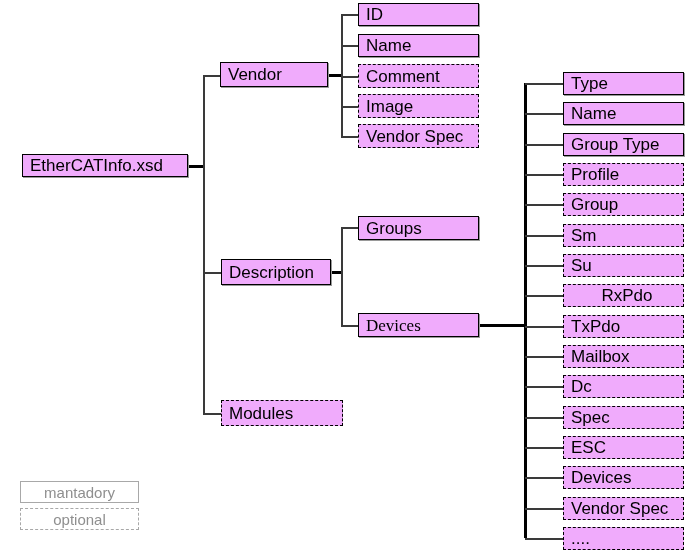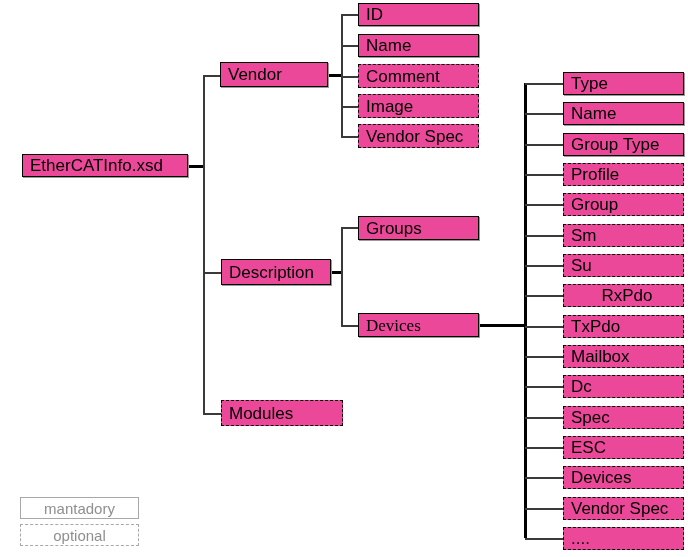--- a/index.html
+++ b/index.html
@@ -14,21 +14,21 @@
     position: relative;
     width: 688px;
     height: 557px;
     background: #ffffff;
     overflow: hidden;
   }
   
   .node {
     position: absolute;
     box-sizing: border-box;
-    background: #ec4899;
+    background: #f0abfc;
     display: flex;
     align-items: center;
     color: #000000;
     font-size: 17px;
     line-height: 1;
     letter-spacing: 0px;
     white-space: nowrap;
     padding-left: 7px;
     z-index: 5;
   }
@@ -56,21 +56,20 @@
     box-sizing: border-box;
     background: #ffffff;
     display: flex;
     align-items: center;
     justify-content: center;
     color: #8f8f8f;
     font-size: 15px;
     line-height: 1;
     white-space: nowrap;
     z-index: 5;
-    margin-top: 16px;
   }
   .legend-box.mandatory { border: 1.2px solid #a8a8a8; }
   .legend-box.optional  { border: 1.2px dashed #a8a8a8; }
 </style>
 </head>
 <body>
 
 <div id="canvas">
 
   <div class="line h thick" style="left:188px; top:165px; width:16px;"></div>

